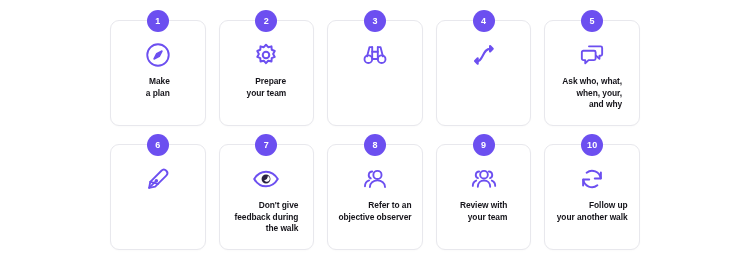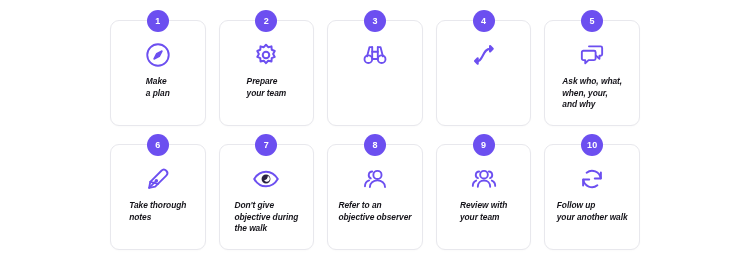--- a/index.html
+++ b/index.html
@@ -60,26 +60,25 @@
     display: flex;
     align-items: center;
     justify-content: center;
     margin-bottom: 7px;
   }
   .icon svg { display: block; }
   .label {
     font-size: 8.4px;
     font-weight: bold;
     color: #15141a;
-    text-align: left;
+    text-align: right;
     line-height: 1.38;
     white-space: pre-line;
     padding: 0 4px;
     letter-spacing: -0.05px;
-    font-style: italic;
   }
 </style>
 </head>
 <body>
 
 <div id="board">
   <div class="row">
 
     <div class="card">
       <div class="badge">1</div>
@@ -152,34 +151,32 @@
     <div class="card">
       <div class="badge">6</div>
       <div class="icon">
         <svg width="28" height="28" viewBox="0 0 24 24" fill="none" stroke="#6c4ff0" stroke-width="1.6" stroke-linecap="round" stroke-linejoin="round">
           <path d="M19.1 4.9 C20.3 6.1 20.3 7.9 19.1 9.1 L9.6 18.6 L4.4 19.6 L5.4 14.4 L14.9 4.9 C16.1 3.7 17.9 3.7 19.1 4.9 Z"></path>
           <path d="M5.4 14.4 L12.1 16.1"></path>
           <path d="M4.4 19.6 L9.3 14.7"></path>
           <circle cx="10.6" cy="13.4" r="1.5" fill="#6c4ff0" stroke="none"></circle>
         </svg>
       </div>
-      <div class="label">Take thorough
-notes</div>
     </div>
 
     <div class="card">
       <div class="badge">7</div>
       <div class="icon">
         <svg width="28" height="28" viewBox="0 0 24 24" fill="none" stroke="#6c4ff0" stroke-width="1.7" stroke-linecap="round" stroke-linejoin="round">
           <path d="M1.9 12 C4.4 7.8 8 5.7 12 5.7 C16 5.7 19.6 7.8 22.1 12 C19.6 16.2 16 18.3 12 18.3 C8 18.3 4.4 16.2 1.9 12 Z"></path>
           <path d="M12 8.2 A3.8 3.8 0 1 0 12 15.8 A3.8 3.8 0 0 0 12 8.2 Z M13.6 9.4 A2.6 2.6 0 1 1 10.4 13.1 A4 4 0 0 0 13.6 9.4 Z" fill="#2a2240" stroke="none"></path>
         </svg>
       </div>
       <div class="label">Don't give
-objective during
+feedback during
 the walk</div>
     </div>
 
     <div class="card">
       <div class="badge">8</div>
       <div class="icon">
         <svg width="28" height="28" viewBox="0 0 24 24" fill="none" stroke="#6c4ff0" stroke-width="1.6" stroke-linecap="round" stroke-linejoin="round">
           <circle cx="14.1" cy="8.5" r="3.5"></circle>
           <path d="M7.6 18.9 C7.6 15.4 10.5 13.2 14.1 13.2 C17.7 13.2 20.6 15.4 20.6 18.9"></path>
           <path d="M9.6 5.6 A3.1 3.1 0 0 0 8.4 11.5"></path>

